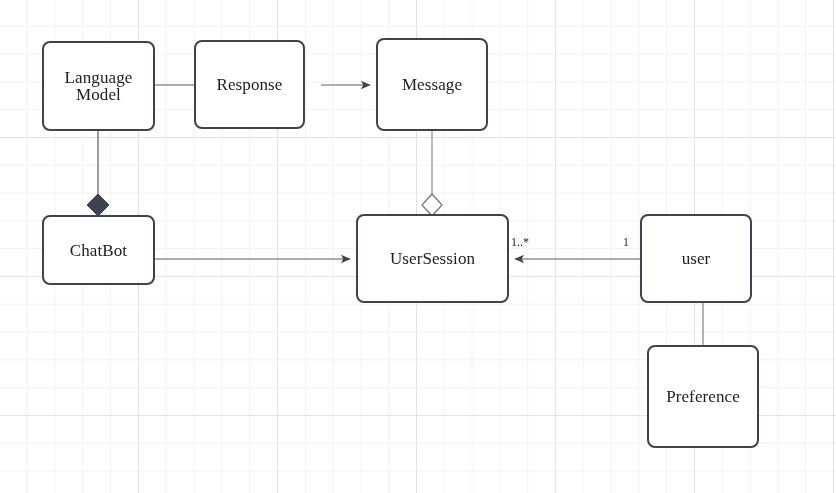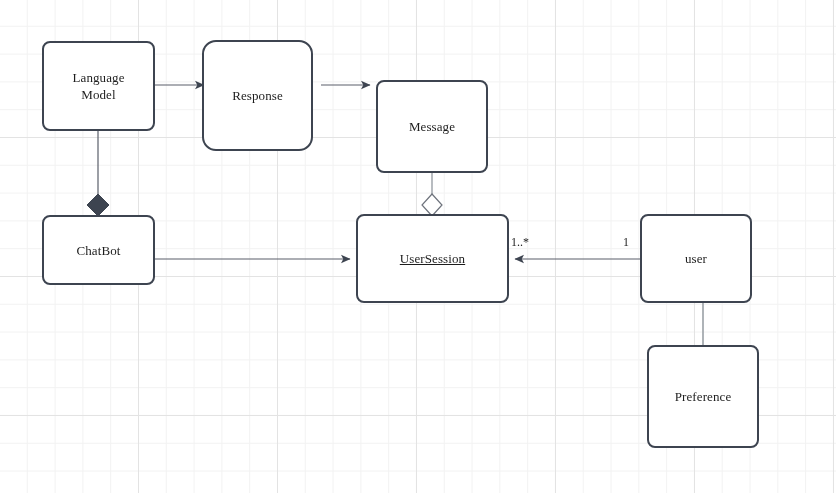--- a/index.html
+++ b/index.html
@@ -40,21 +40,21 @@
     box-sizing: border-box;
     background: #ffffff;
     border: 2px solid #3d4450;
     border-radius: 8px;
     display: flex;
     align-items: center;
     justify-content: center;
     text-align: center;
     color: #1d1d1d;
     font-family: "Liberation Serif", "DejaVu Serif", serif;
-    font-size: 13px;
+    font-size: 17px;
     line-height: 17px;
     letter-spacing: 0.1px;
     z-index: 2;
   }
   .edge-label {
     position: absolute;
     color: #1d1d1d;
     font-family: "Liberation Serif", "DejaVu Serif", serif;
     font-size: 12px;
     line-height: 14px;
@@ -106,33 +106,33 @@
     </g>
   </svg>
 
   <div class="node" style="left:42px; top:41px; width:113px; height:90px;">
     <div>
       <div>Language</div>
       <div>Model</div>
     </div>
   </div>
 
-  <div class="node" style="left:202px; top:40px; width:111px; height:111px;border-radius:14px;">
+  <div class="node" style="left:194px; top:40px; width:111px; height:89px;">
     <span>Response</span>
   </div>
 
-  <div class="node" style="left:376px; top:38px; width:112px; height:93px;margin-top:42px;">
+  <div class="node" style="left:376px; top:38px; width:112px; height:93px;">
     <span>Message</span>
   </div>
 
   <div class="node" style="left:42px; top:215px; width:113px; height:70px;">
     <span>ChatBot</span>
   </div>
 
-  <div class="node" style="left:356px; top:214px; width:153px; height:89px;text-decoration:underline;">
+  <div class="node" style="left:356px; top:214px; width:153px; height:89px;">
     <span>UserSession</span>
   </div>
 
   <div class="node" style="left:640px; top:214px; width:112px; height:89px;">
     <span>user</span>
   </div>
 
   <div class="node" style="left:647px; top:345px; width:112px; height:103px;">
     <span>Preference</span>
   </div>

